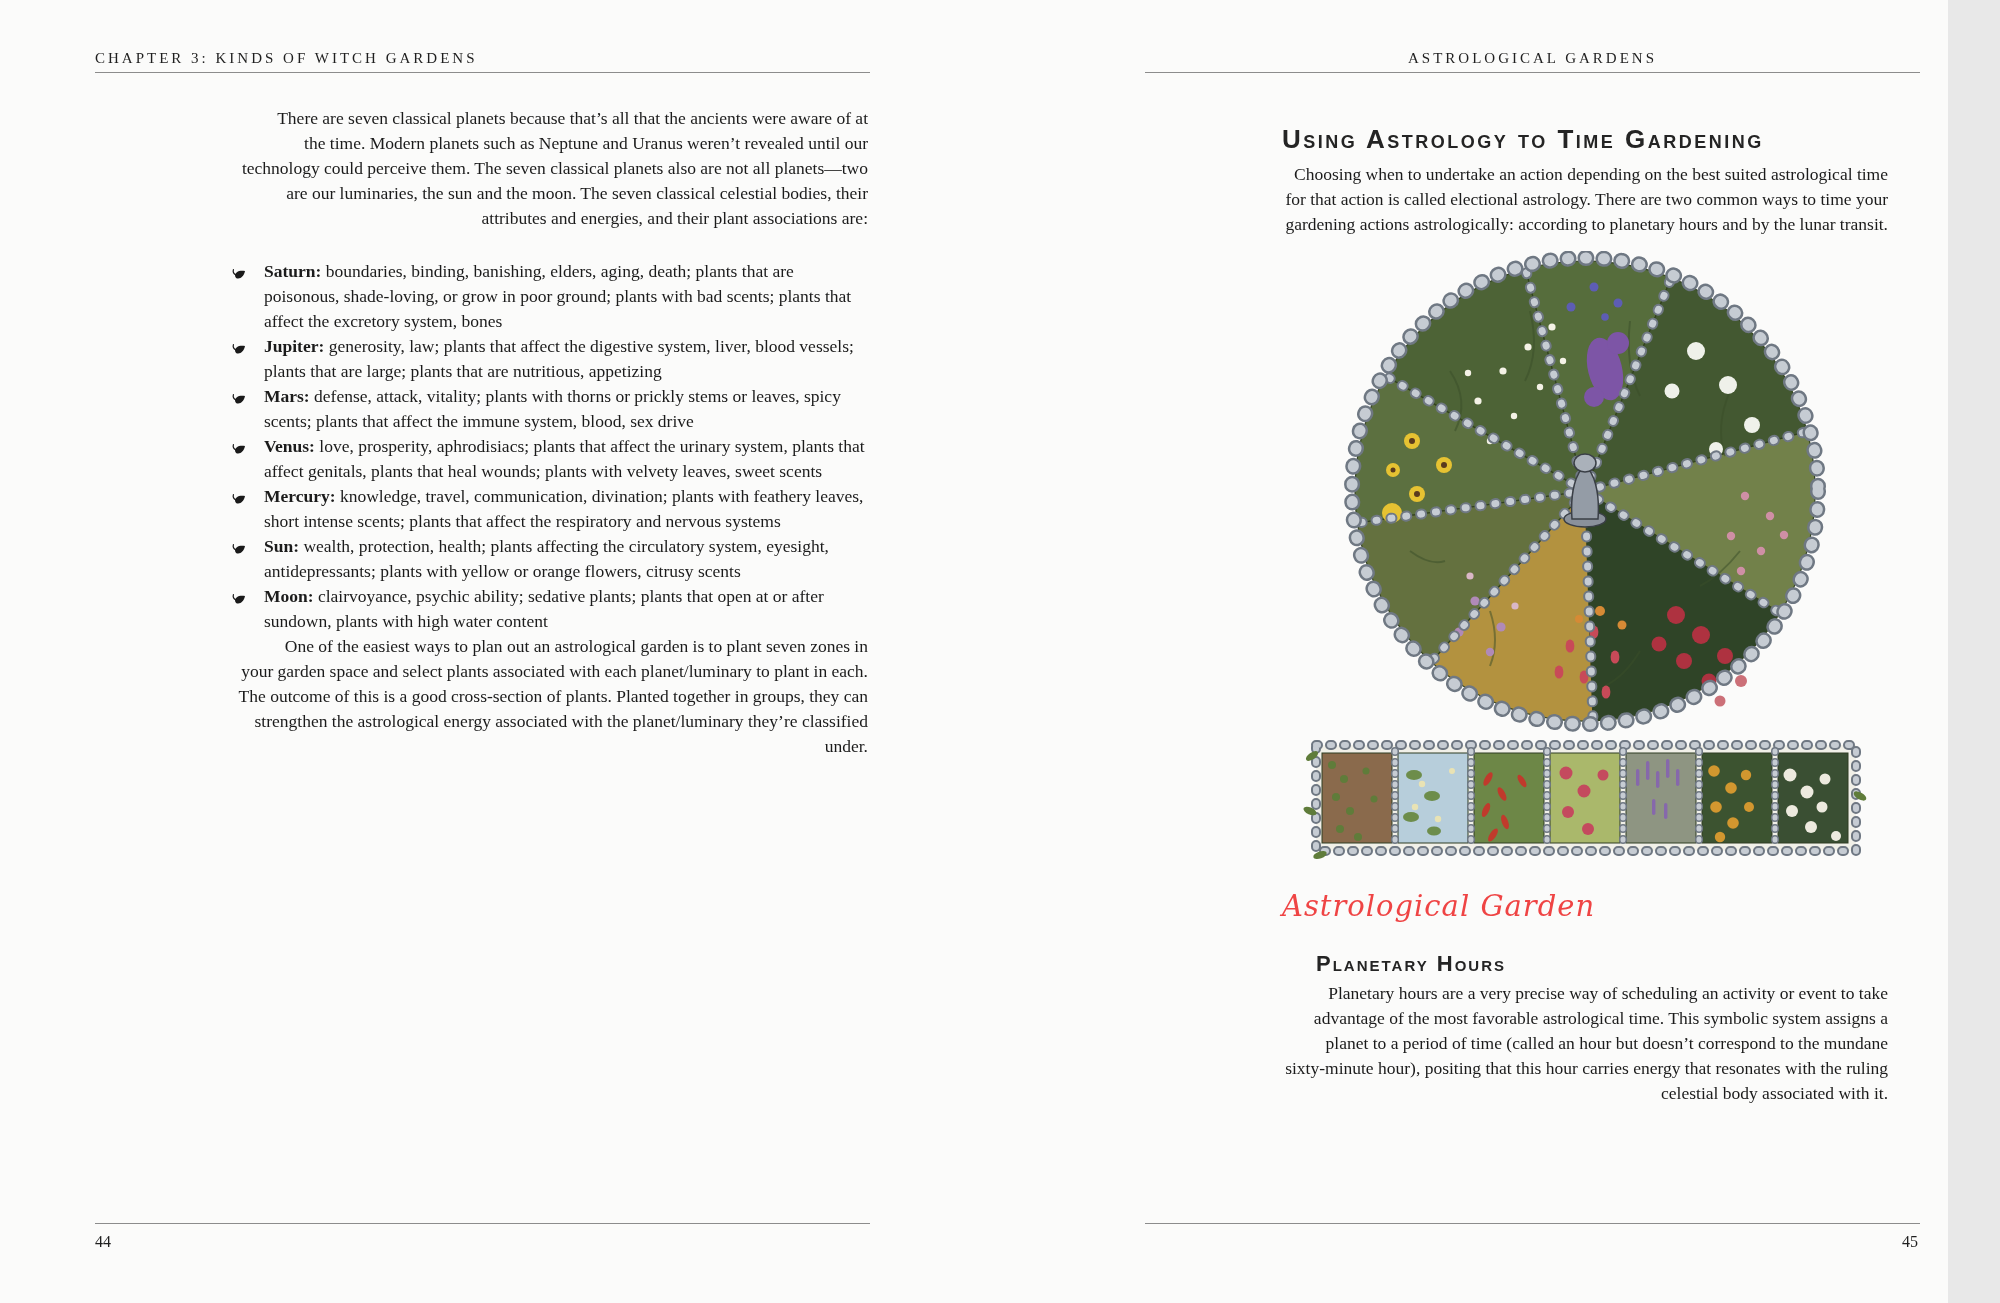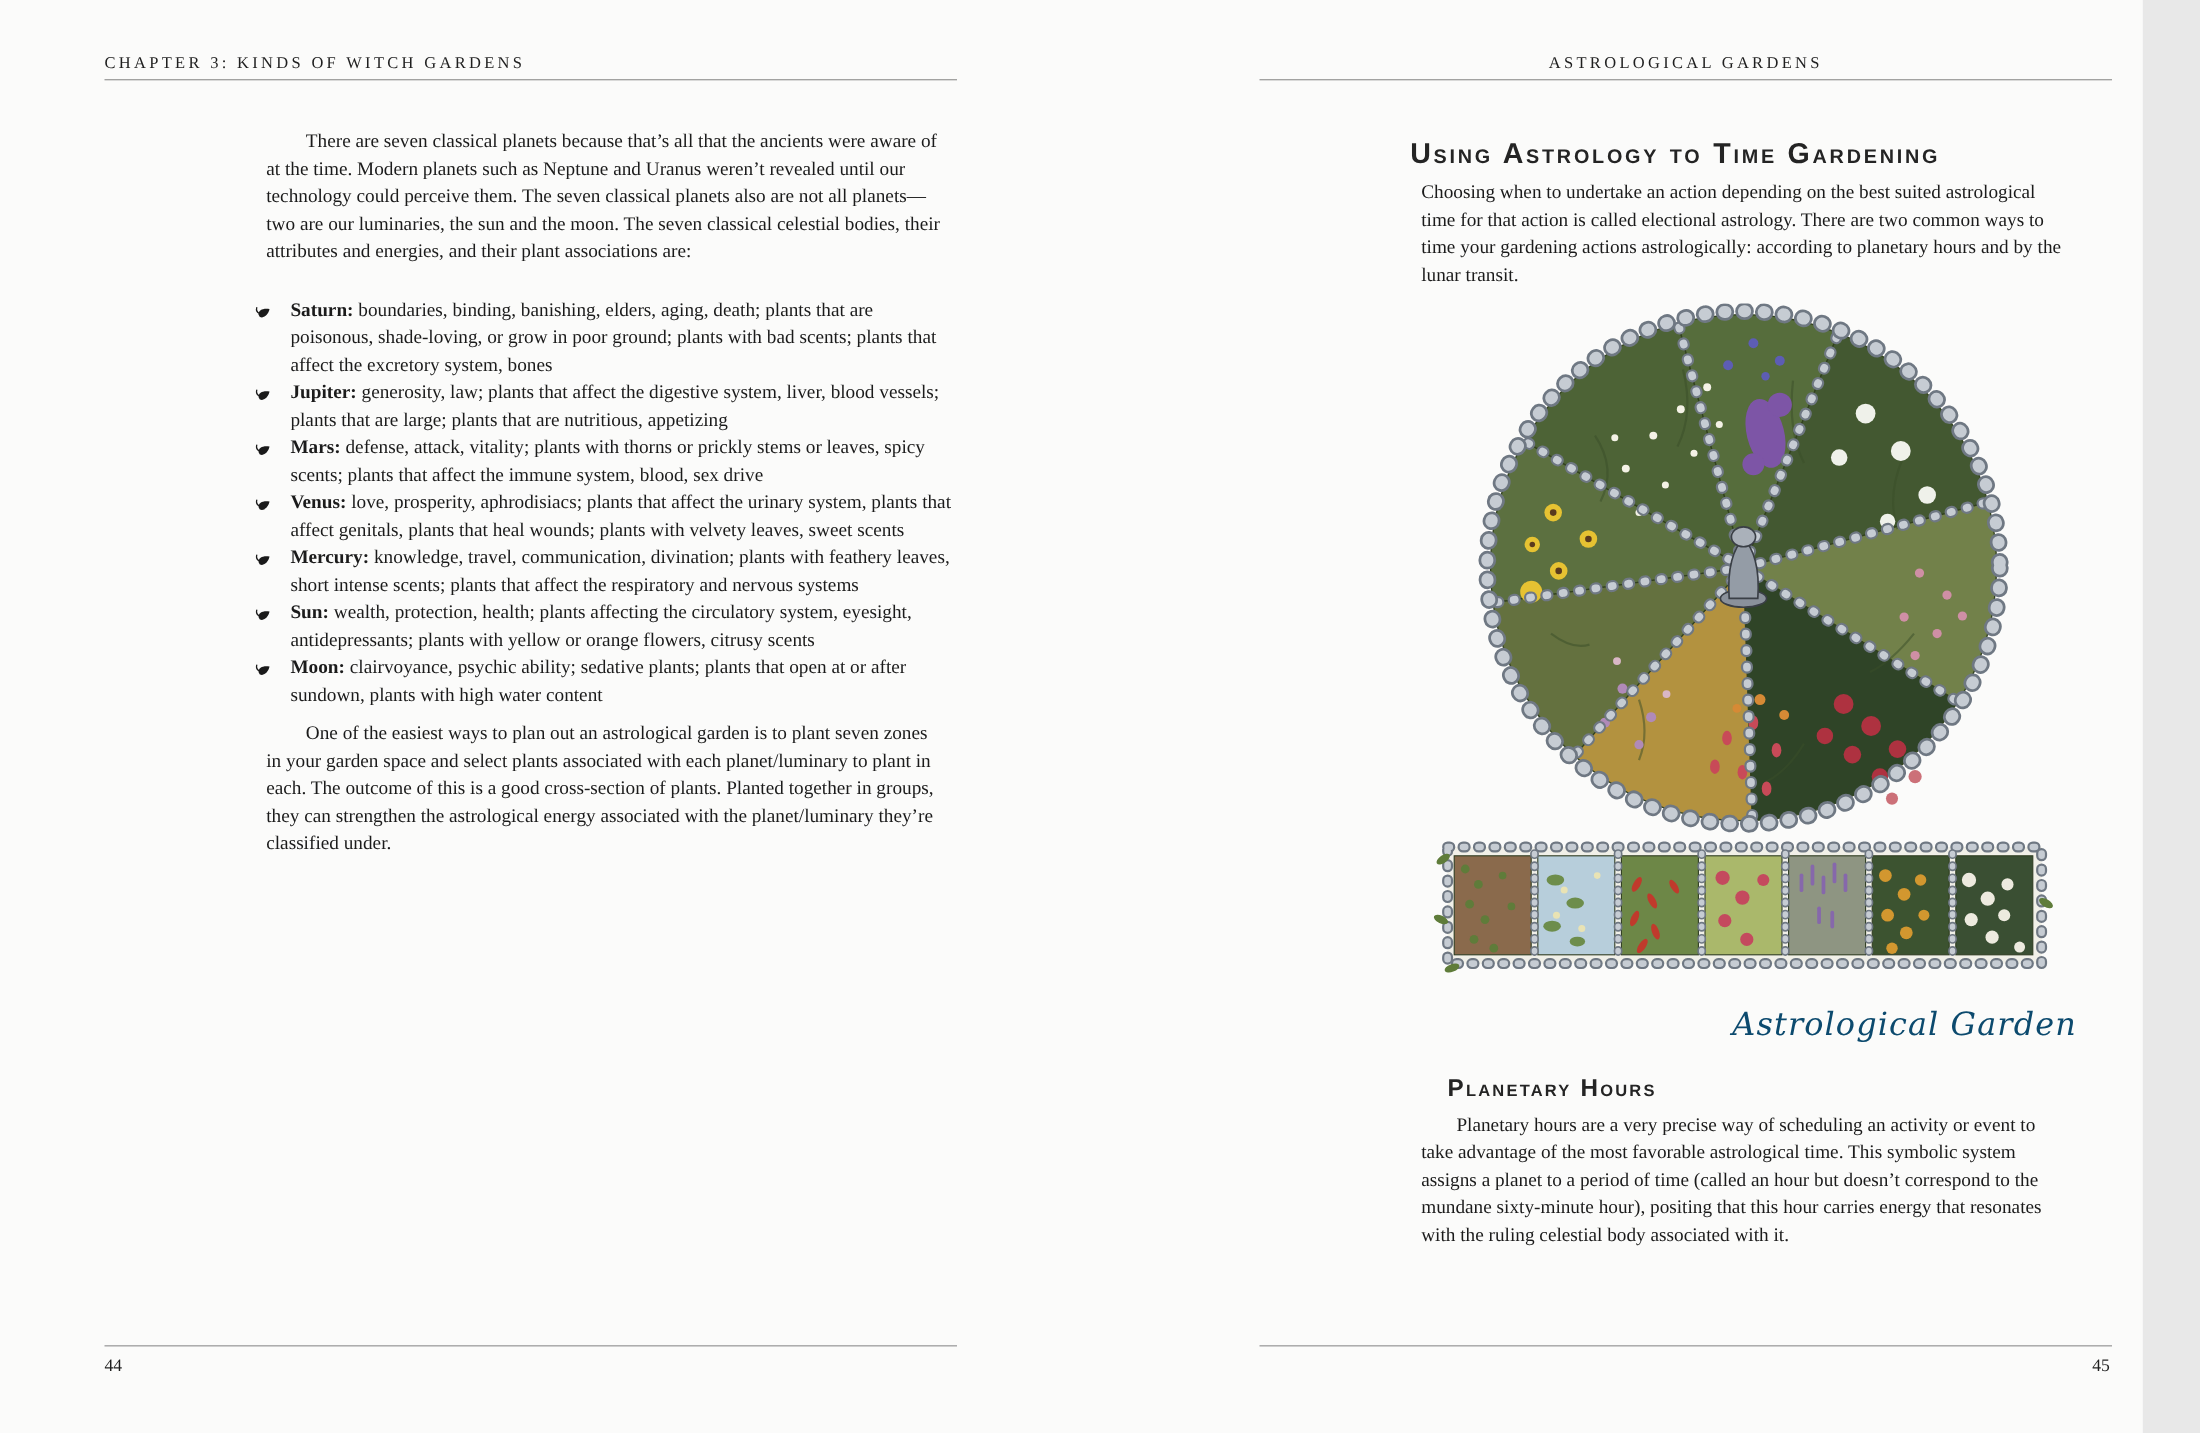--- a/index.html
+++ b/index.html
@@ -12,38 +12,38 @@
                 font-size:15px;letter-spacing:3px;color:#1f1f1f;white-space:nowrap;}
   .running-head.right{text-align:center;}
   .head-rule{position:absolute;top:72px;left:0;right:0;height:1px;background:#8c8c8c;}
   .foot-rule{position:absolute;top:1223px;left:0;right:0;height:1px;background:#8c8c8c;}
   .page-num{position:absolute;top:1233px;font-size:16px;color:#1f1f1f;}
   .page-num.left{left:0;}
   .page-num.right{right:2px;text-align:right;}
   .body-col{position:absolute;top:106px;left:137px;}
   .page-left .body-col{width:636px;}
   .page-right .body-col{width:606px;top:110px;}
-  p.book{font-size:17.5px;line-height:25px;margin:10px;text-align:left;}
+  p.book{font-size:17.5px;line-height:25px;margin:0;text-align:right;}
   p.indent{text-indent:36px;}
   .planet-list{margin-top:28px;}
   .planet-item{position:relative;padding-left:32px;font-size:17.5px;line-height:25px;}
   .planet-item strong{font-weight:bold;}
   .bullet{position:absolute;left:-2px;top:5px;width:17px;height:14px;}
   .closing{margin-top:30px;}
   .section-heading{font-family:"Liberation Sans", sans-serif;font-variant:small-caps;
                    font-weight:bold;font-size:26px;letter-spacing:2.5px;color:#242424;
                    margin:16px 0 10px 0;line-height:26px;}
   .sub-heading{font-family:"Liberation Sans", sans-serif;font-variant:small-caps;
                font-weight:bold;font-size:22px;letter-spacing:2px;color:#242424;
                margin:30px 0 6px 34px;line-height:22px;}
   .ph-para{text-indent:32px;}
   figure.garden{margin:14px 0 0 0;text-align:center;}
   figure.garden svg{display:block;margin:0 auto;}
   .caption{font-family:"DejaVu Serif", serif;font-style:italic;font-size:29px;
-           letter-spacing:1px;color:#0c4a6e;text-align:right;margin-top:26px;}
+           letter-spacing:1px;color:#ef4444;text-align:left;margin-top:26px;}
 </style>
 </head>
 <body>
 
 <div class="spread">
 
   <div class="page page-left">
     <div class="running-head">CHAPTER 3: KINDS OF WITCH GARDENS</div>
     <div class="head-rule"></div>
 

